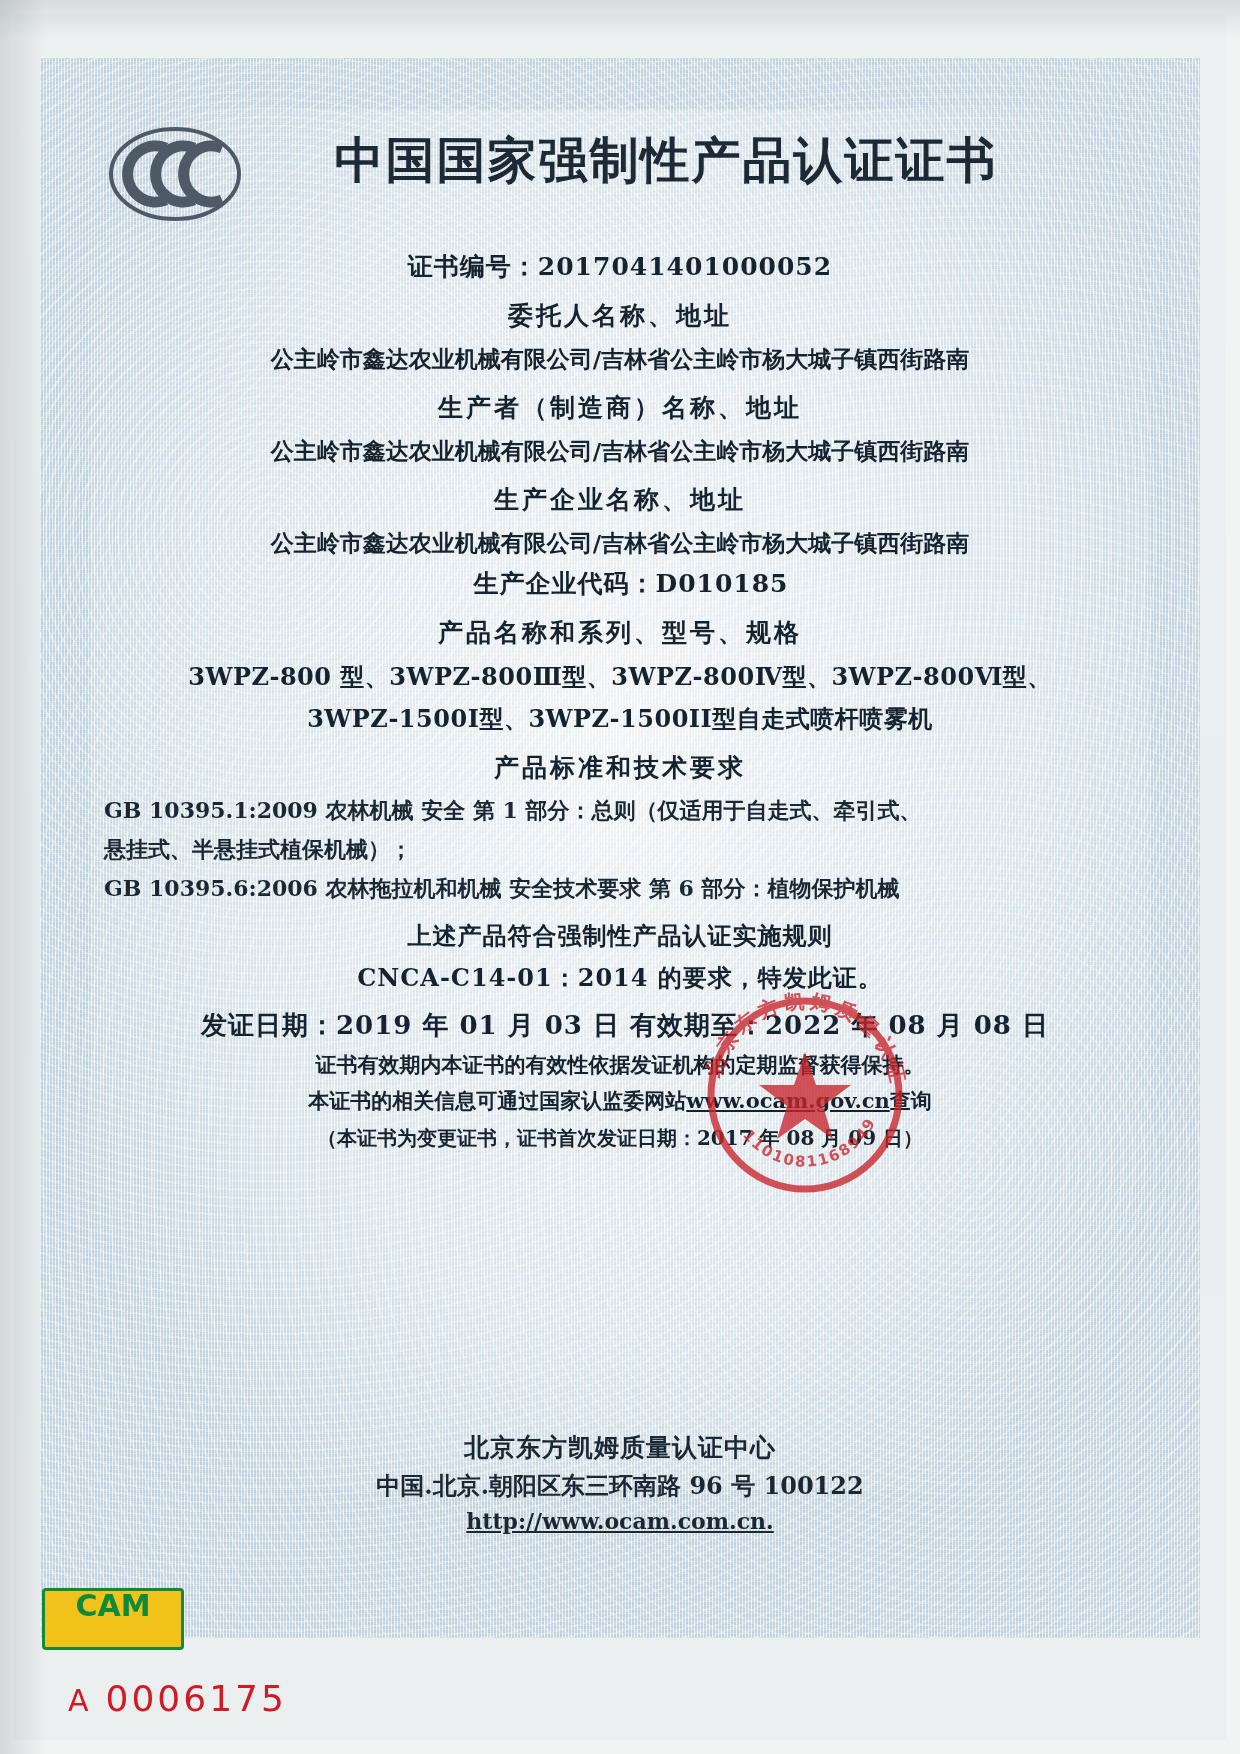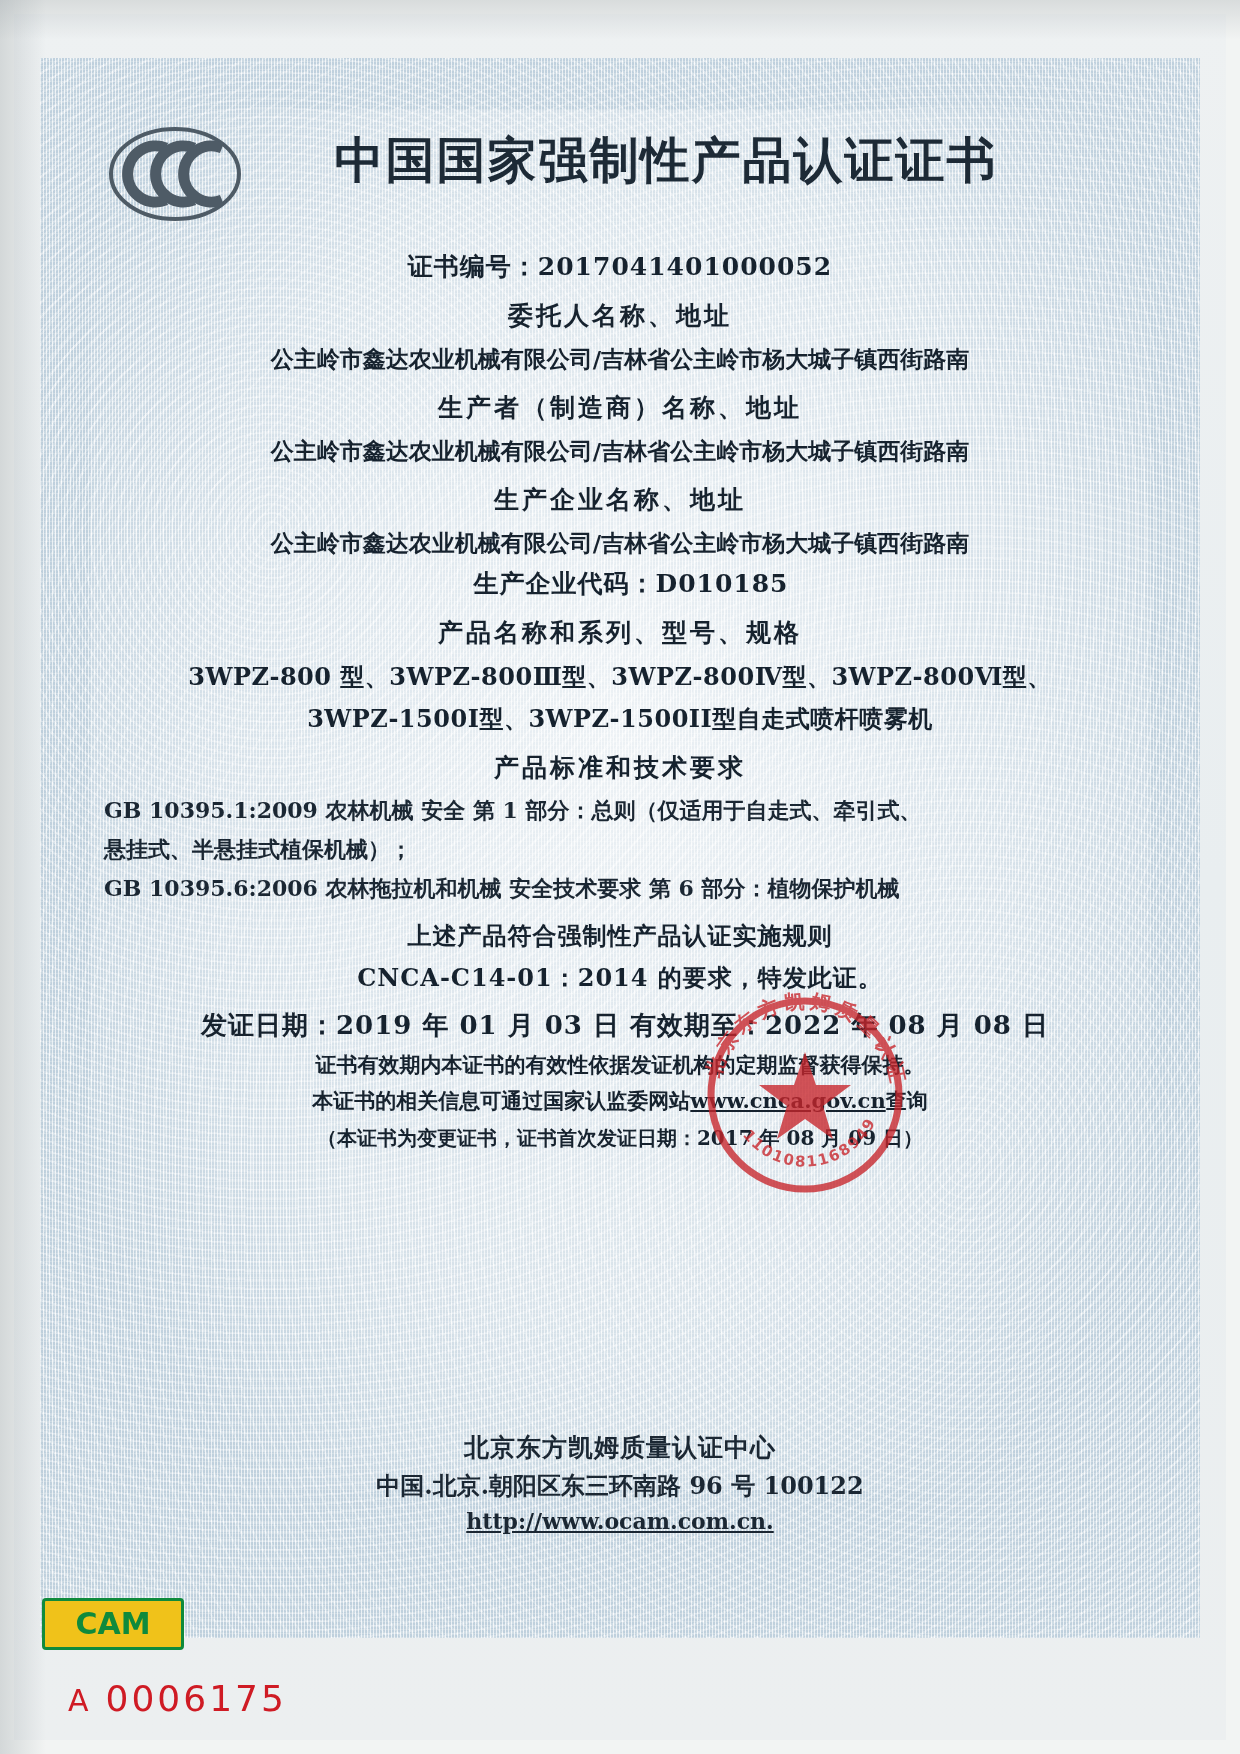--- a/index.html
+++ b/index.html
@@ -217,27 +217,26 @@
     font-size: 22px;
     margin: 6px 0;
     text-decoration: underline;
   }
 
   
   #ocam-logo {
     position: absolute;
     left: 42px;
     bottom: 104px;
-    width: 142px; height: 52px;
+    width: 142px; height: 62px;
     background: #f0c21a;
     border: 3px solid #0f8a3c;
     border-radius: 4px;
     box-sizing: border-box;
     display: flex;
-    align-items: center;
     justify-content: center;
   }
   #ocam-logo .ocam-text {
     font-family: "DejaVu Sans", sans-serif;
     font-weight: bold;
     font-size: 30px;
     color: #0f8a3c;
     letter-spacing: 0px;
     line-height: 1;
   }
@@ -328,21 +327,21 @@
     <div class="std-line left">悬挂式、半悬挂式植保机械）；</div>
     <div class="std-line left">GB 10395.6:2006 农林拖拉机和机械 安全技术要求 第 6 部分：植物保护机械</div>
 
     <div class="line statement">上述产品符合强制性产品认证实施规则</div>
     <div class="line statement2">CNCA-C14-01：2014 的要求，特发此证。</div>
 
     <div class="line dates">发证日期：2019 年 01 月 03 日    有效期至：2022 年 08 月 08 日</div>
 
     <div class="line note">证书有效期内本证书的有效性依据发证机构的定期监督获得保持。</div>
     <div class="line note">
-      <span>本证书的相关信息可通过国家认监委网站</span><a class="link" href="#">www.cnca.gov.cn</a><span>查询</span>
+      <span>本证书的相关信息可通过国家认监委网站</span><a class="link" href="#">www.ocam.gov.cn</a><span>查询</span>
     </div>
     <div class="line note-small">（本证书为变更证书，证书首次发证日期：2017 年 08 月 09 日）</div>
 
     <div class="footer">
       <div class="org">北京东方凯姆质量认证中心</div>
       <div class="addr">中国.北京.朝阳区东三环南路 96 号 100122</div>
       <div class="url">http://www.ocam.com.cn.</div>
     </div>
   </div>
 

